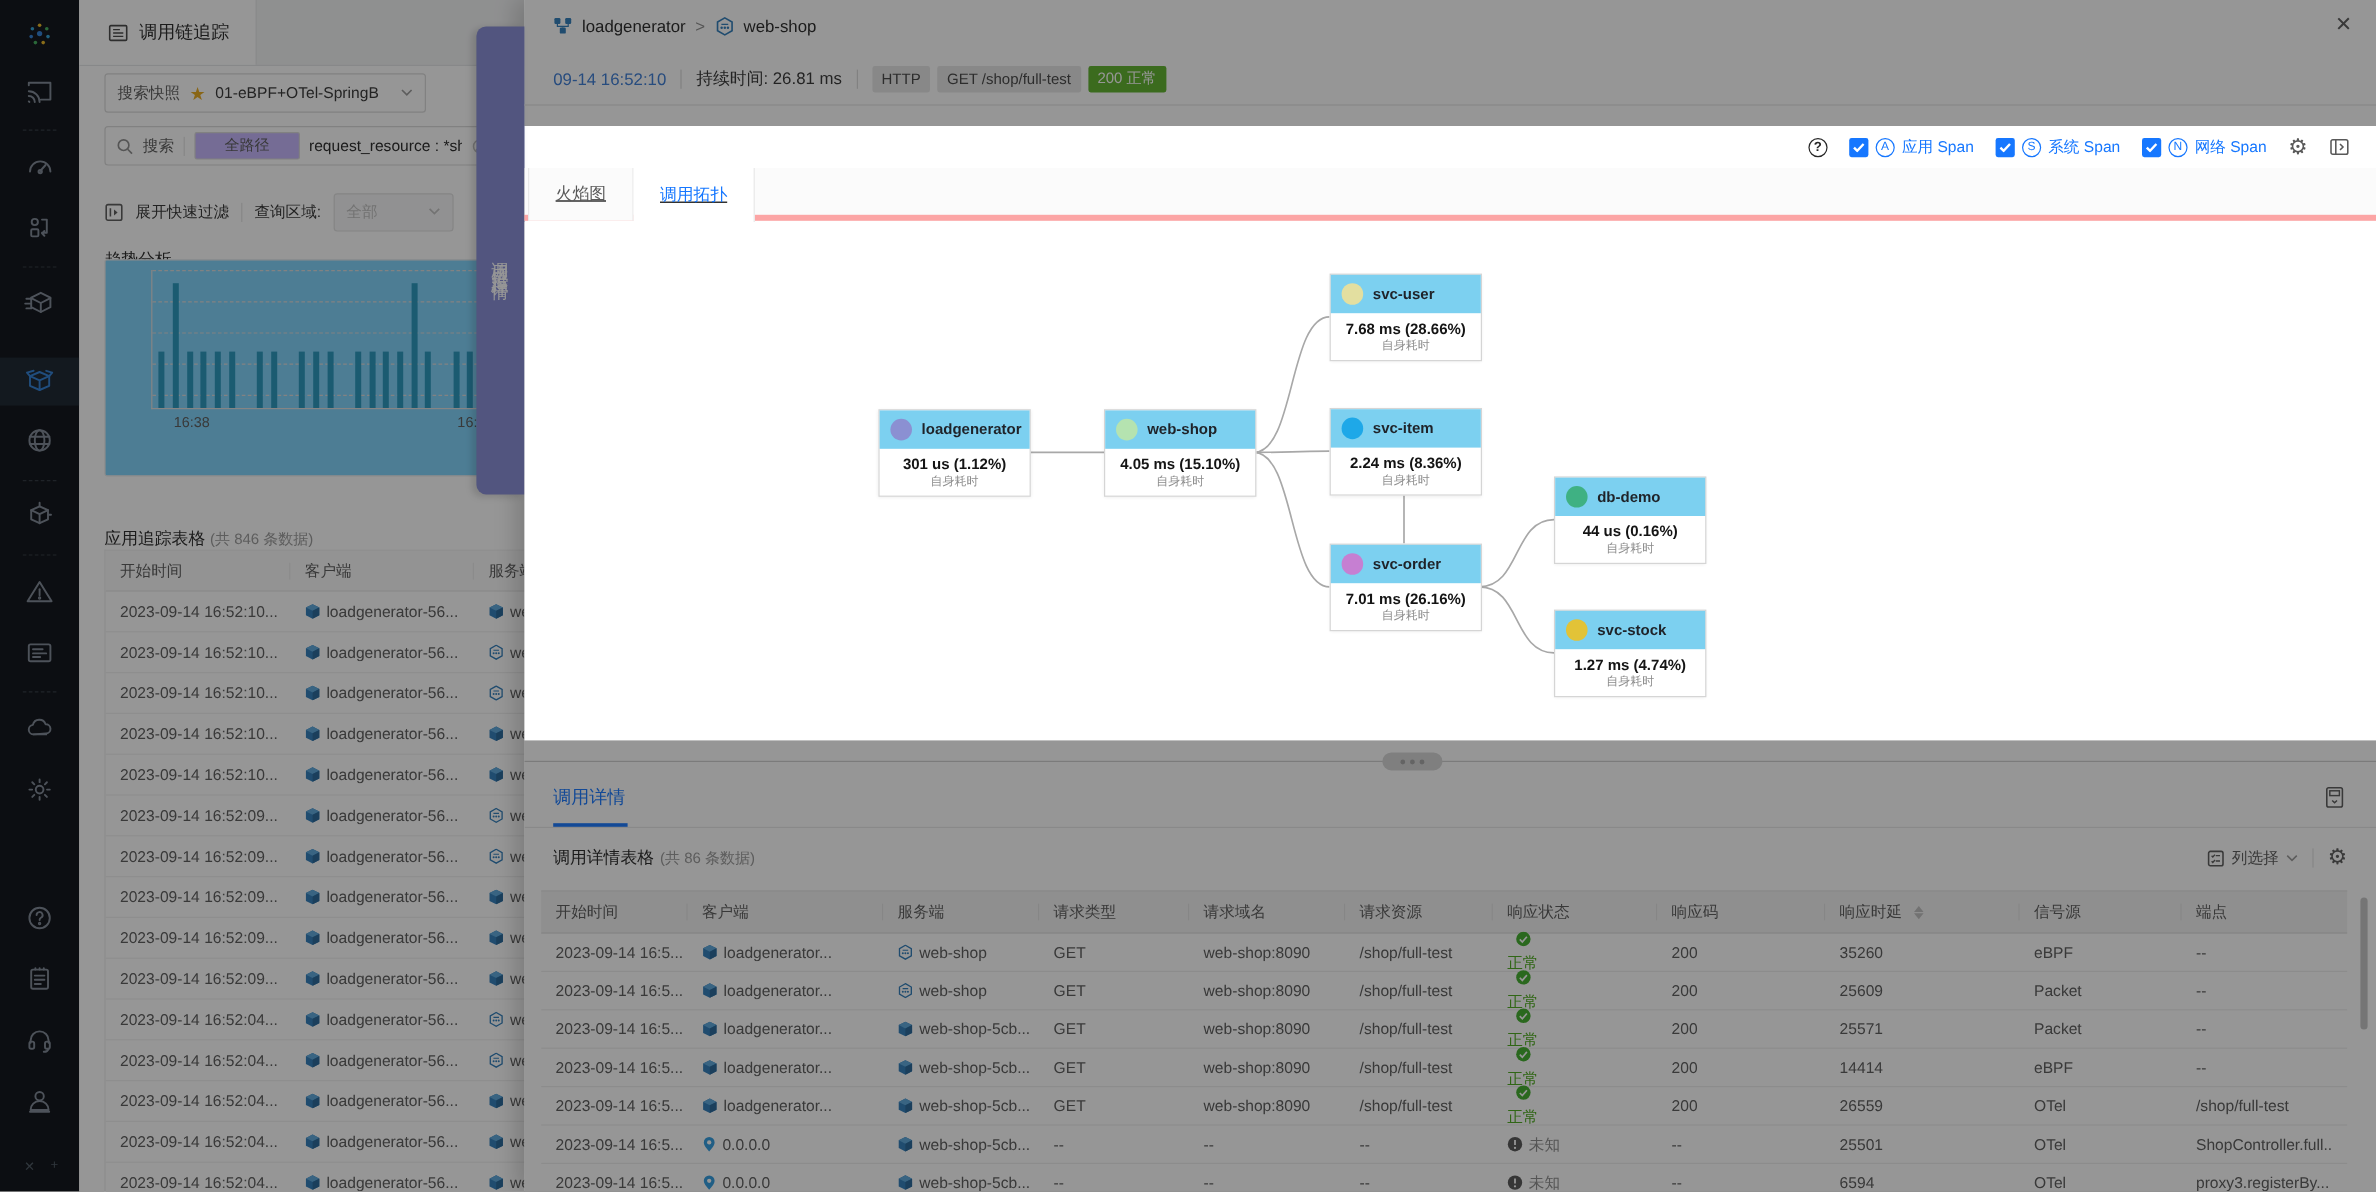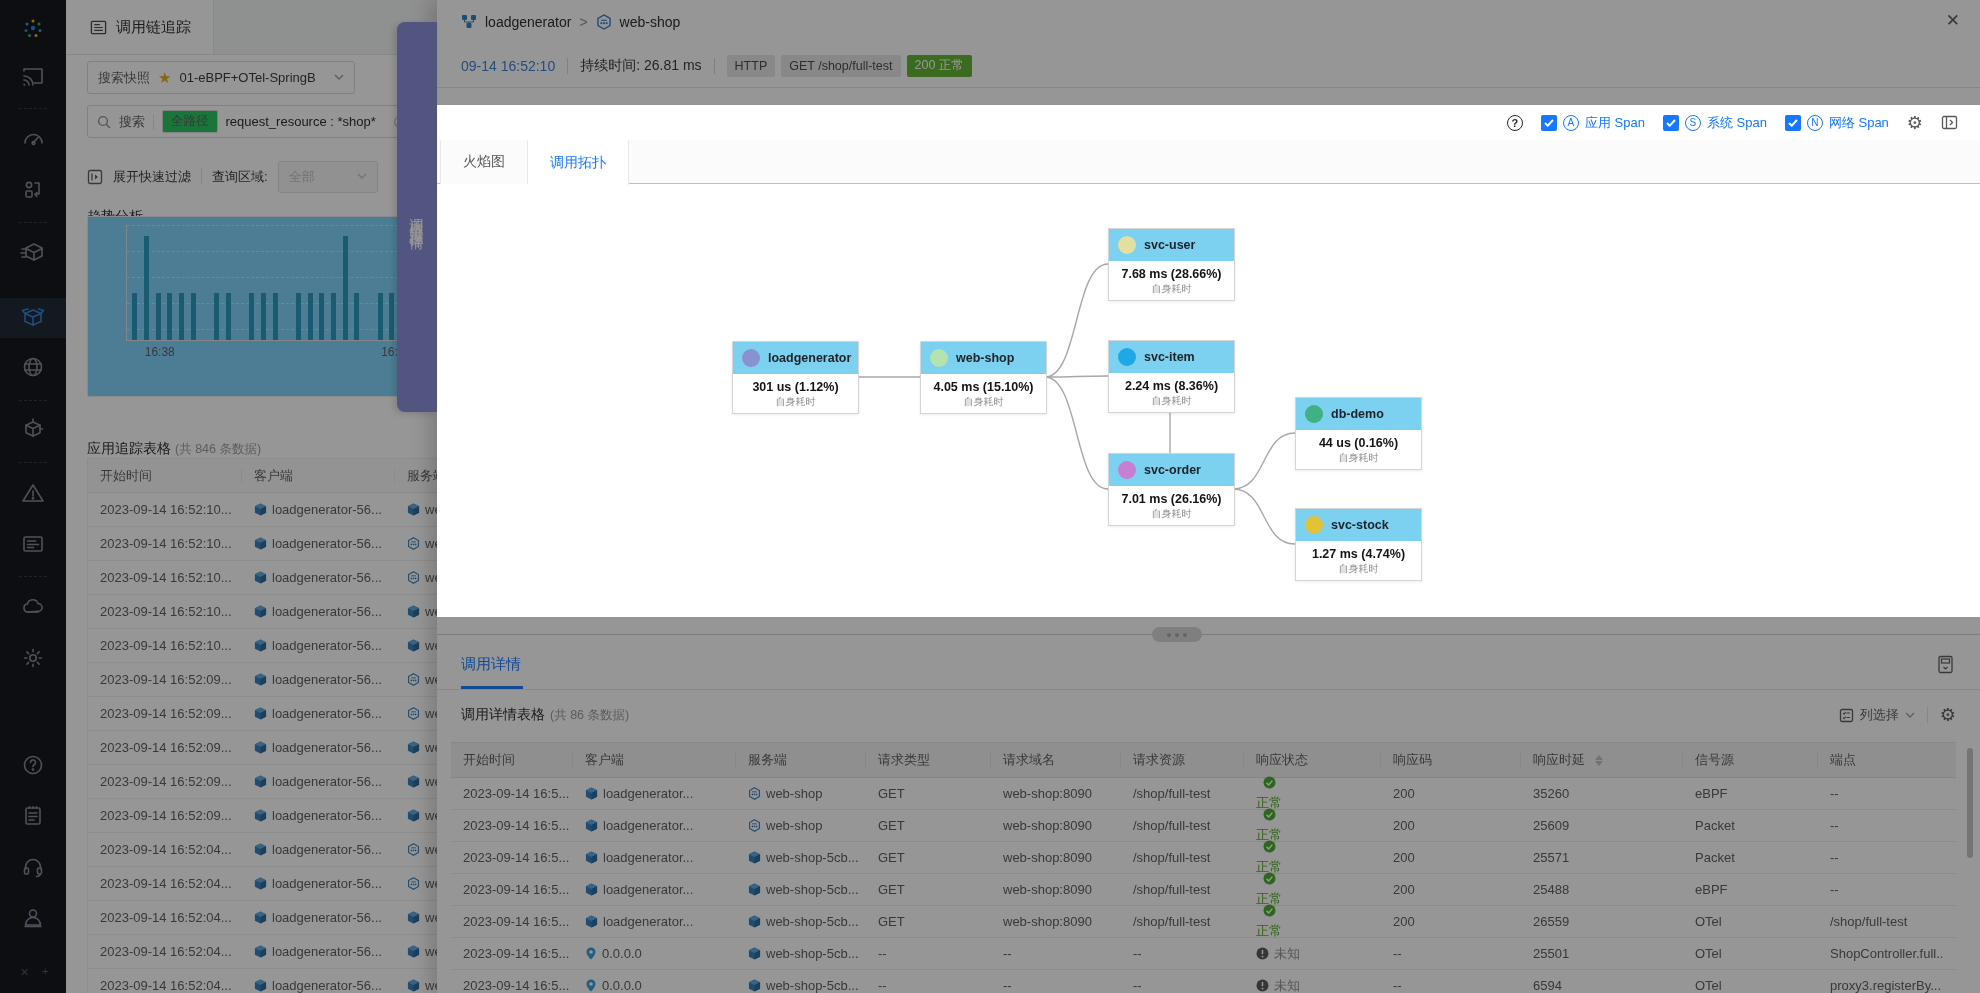--- a/index.html
+++ b/index.html
@@ -15,21 +15,21 @@
   .sb-div{position:absolute;left:19px;width:28px;border-top:1px dashed #2c333c;}
   .sb-mini{position:absolute;color:#4a5560;font-size:11px;}
   
   #left-panel{left:66px;top:0;width:371px;height:993px;background:#fff;z-index:6;overflow:hidden;}
   .lp-header{position:absolute;left:0;top:0;width:371px;height:54px;background:#f3f4f5;border-bottom:1px solid #e4e6e8;}
   .lp-tab{position:absolute;left:0;top:0;height:54px;width:148px;background:#fff;border-right:1px solid #e4e6e8;display:flex;align-items:center;gap:9px;padding-left:24px;box-sizing:border-box;font-size:15px;color:#262626;}
   .box{border:1px solid #d9d9d9;border-radius:3px;background:#fff;display:flex;align-items:center;box-sizing:border-box;}
   #snapshot-box{left:21px;top:61px;width:268px;height:33px;padding:0 10px;gap:8px;font-size:13px;color:#595959;}
   #snapshot-box .val{color:#333;white-space:nowrap;overflow:hidden;max-width:150px;}
   #search-box{left:21px;top:105px;width:330px;height:33px;padding:0 9px;gap:8px;font-size:13px;color:#595959;}
-  .tagbtn{border:1px solid #d9d9d9;border-radius:2px;padding:2px 8px;font-size:12.5px;color:#595959;background:#22c55e;white-space:nowrap;}
+  .tagbtn{border:1px solid #d9d9d9;border-radius:2px;padding:2px 24px;font-size:12.5px;color:#595959;background:#c4b5fd;white-space:nowrap;}
   .q{color:#262626;white-space:nowrap;overflow:hidden;flex:1;}
   .vdiv{width:1px;height:16px;background:#e3e3e3;}
   #filter-row{left:21px;top:160px;width:345px;height:33px;display:flex;align-items:center;gap:10px;font-size:13px;color:#333;}
   .sel{border:1px solid #e0e0e0;background:#f7f7f8;border-radius:3px;height:32px;width:100px;display:flex;align-items:center;justify-content:space-between;padding:0 10px;box-sizing:border-box;color:#bfbfbf;font-size:13px;}
   #trend-title{left:21px;top:208px;font-size:14px;color:#262626;}
   #trend-box{left:21px;top:216px;width:349px;height:179px;border:1px solid #ececec;border-radius:2px;background:#7dd3fc;}
   #trend-plot{position:absolute;left:38px;right:4px;top:8px;height:115px;border-left:1px solid #e0e0e0;border-bottom:1px solid #e0e0e0;}
   .gline{position:absolute;left:0;right:0;border-top:1px dashed #dcdcdc;}
   #trend-bars{position:absolute;left:2px;right:0;bottom:0;top:0;display:flex;align-items:flex-end;}
   .tbar-slot{width:12px;display:flex;align-items:flex-end;justify-content:center;height:100%;}
@@ -55,21 +55,21 @@
   .pipe{width:1px;height:16px;background:#d9d9d9;}
   .badge{height:22px;display:flex;align-items:center;padding:0 8px;border-radius:2px;font-size:12.5px;background:#e7e7e7;color:#444;white-space:nowrap;}
   .badge.green{background:#5db32a;color:#fff;}
   #controls-row{position:absolute;left:0;top:105px;width:100%;height:35px;display:flex;align-items:center;justify-content:flex-end;gap:18px;padding-right:22px;box-sizing:border-box;font-size:13px;}
   .spanflt{display:flex;align-items:center;gap:6px;color:#1677ff;cursor:pointer;}
   .cb{width:16px;height:16px;background:#1677ff;border-radius:2px;display:inline-flex;align-items:center;justify-content:center;}
   .cb svg{stroke:#fff;stroke-width:2;fill:none;}
   .cletter{width:16px;height:16px;border:1.4px solid #1677ff;border-radius:50%;display:inline-flex;align-items:center;justify-content:center;font-size:10px;color:#1677ff;box-sizing:border-box;}
   .help{width:16px;height:16px;border:1.5px solid #262626;border-radius:50%;display:inline-flex;align-items:center;justify-content:center;font-size:11px;font-weight:bold;color:#262626;box-sizing:border-box;cursor:pointer;}
   .gear{font-size:18px;color:#595959;cursor:pointer;font-family:"DejaVu Sans",sans-serif;line-height:1;}
-  #tabs-row{position:absolute;left:0;top:140px;width:100%;height:44px;background:#fbfbfb;border-bottom:1px solid #fca5a5;display:flex;padding-left:3px;box-sizing:border-box;}
+  #tabs-row{position:absolute;left:0;top:140px;width:100%;height:44px;background:#fbfbfb;border-bottom:5px solid #fca5a5;display:flex;padding-left:3px;box-sizing:border-box;text-decoration:underline;}
   .tab{height:44px;display:flex;align-items:center;justify-content:center;padding:0 22px;font-size:14px;color:#595959;background:#fbfbfb;border-right:1px solid #e8e8e8;cursor:pointer;box-sizing:border-box;}
   .tab.first{border-left:1px solid #e8e8e8;}
   .tab.active{background:#fff;color:#1677ff;height:45px;}
   
   #topo{position:absolute;left:0;top:185px;width:1543px;height:432px;background:#fff;overflow:hidden;}
   #topo-edges{position:absolute;left:0;top:0;}
   .node{position:absolute;width:125px;border:1px solid #d5d5d5;background:#fff;box-shadow:0 1px 3px rgba(0,0,0,.08);cursor:pointer;}
   .node-h{height:32px;background:#7cd0f0;display:flex;align-items:center;gap:8px;padding-left:9px;font-size:12.5px;font-weight:bold;color:#1f2329;}
   .node-dot{width:18px;height:18px;border-radius:50%;}
   .node-b{height:39px;display:flex;flex-direction:column;align-items:center;justify-content:center;}
@@ -1034,21 +1034,21 @@
             <div class="dt-cell" style="width:137px">
               <span class="st-ok">
                 <svg class="ic" width="13" height="13" viewBox="0 0 13 13">
                   <circle cx="6.5" cy="6.5" r="6" fill="#3fae29"></circle>
                   <path d="M3.5 6.8 5.6 9l3.8-4.4" stroke="#fff" stroke-width="1.4" fill="none"></path>
                 </svg>
                 <span>正常</span>
               </span>
             </div>
             <div class="dt-cell" style="width:140px">200</div>
-            <div class="dt-cell" style="width:162px">25488</div>
+            <div class="dt-cell" style="width:162px">14414</div>
             <div class="dt-cell" style="width:135px">eBPF</div>
             <div class="dt-cell" style="width:126px">--</div>
           </div>
           <div class="dt-row">
             <div class="dt-cell" style="width:122px">2023-09-14 16:5...</div>
             <div class="dt-cell" style="width:163px">
               <svg class="ic" width="13" height="13" viewBox="0 0 14 14">
                 <path d="M7 .5 13 3.5v7L7 13.5l-6-3v-7z" fill="#2e7cba"></path>
                 <path d="M1 3.5 7 6.5l6-3L7 .5z" fill="#5aa7dc"></path>
                 <path d="M7 6.5v7l6-3v-7z" fill="#246598"></path>

